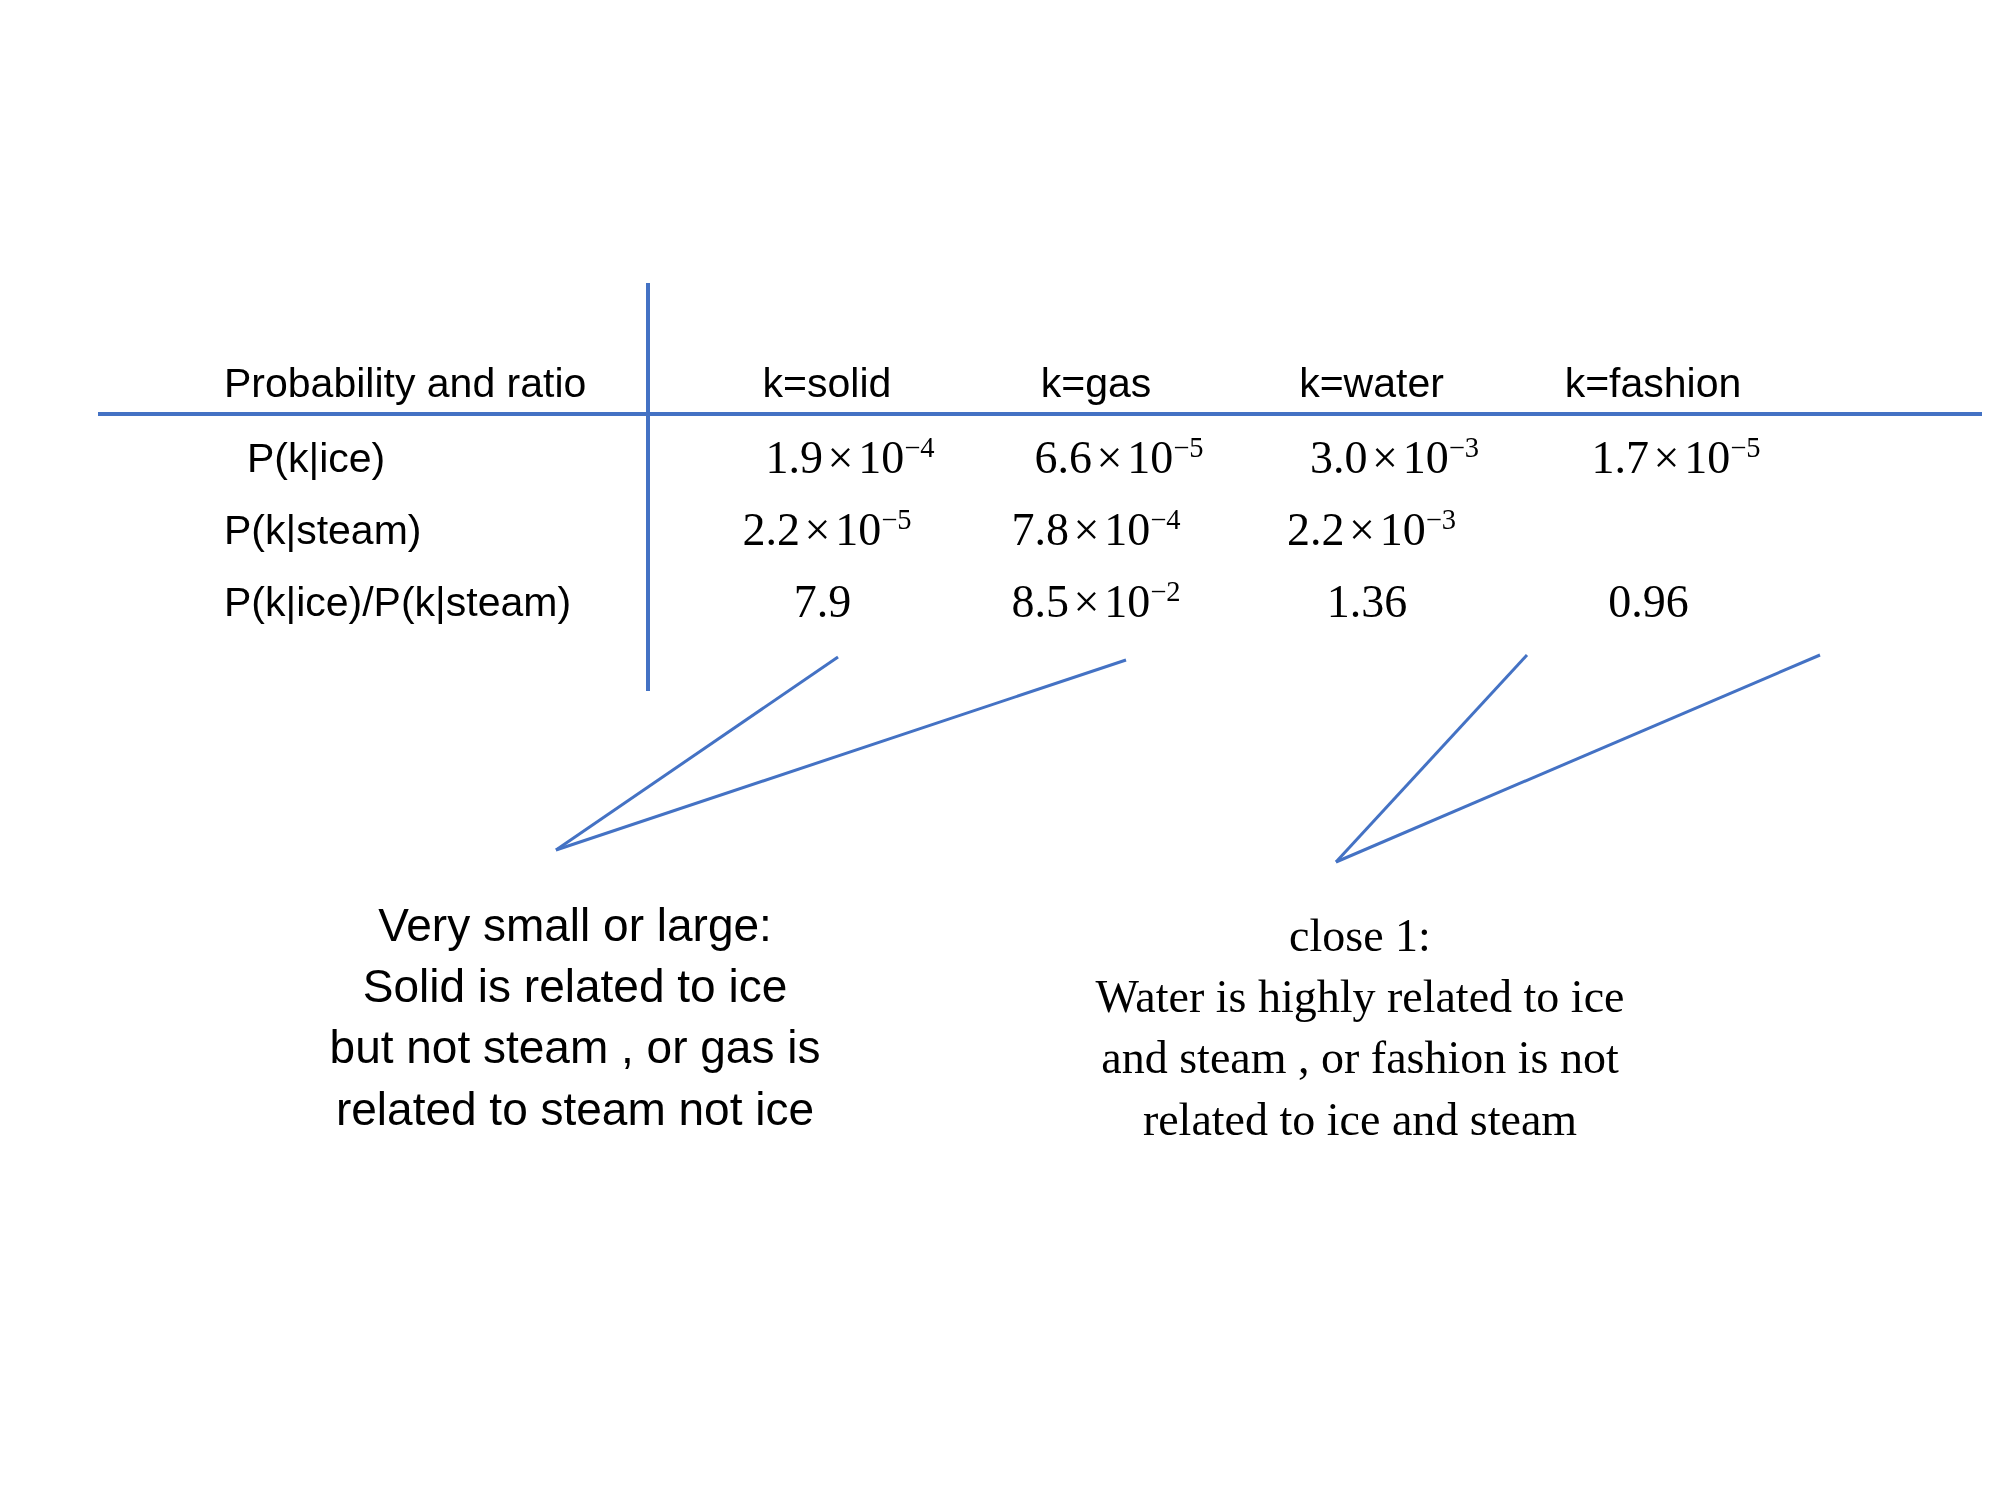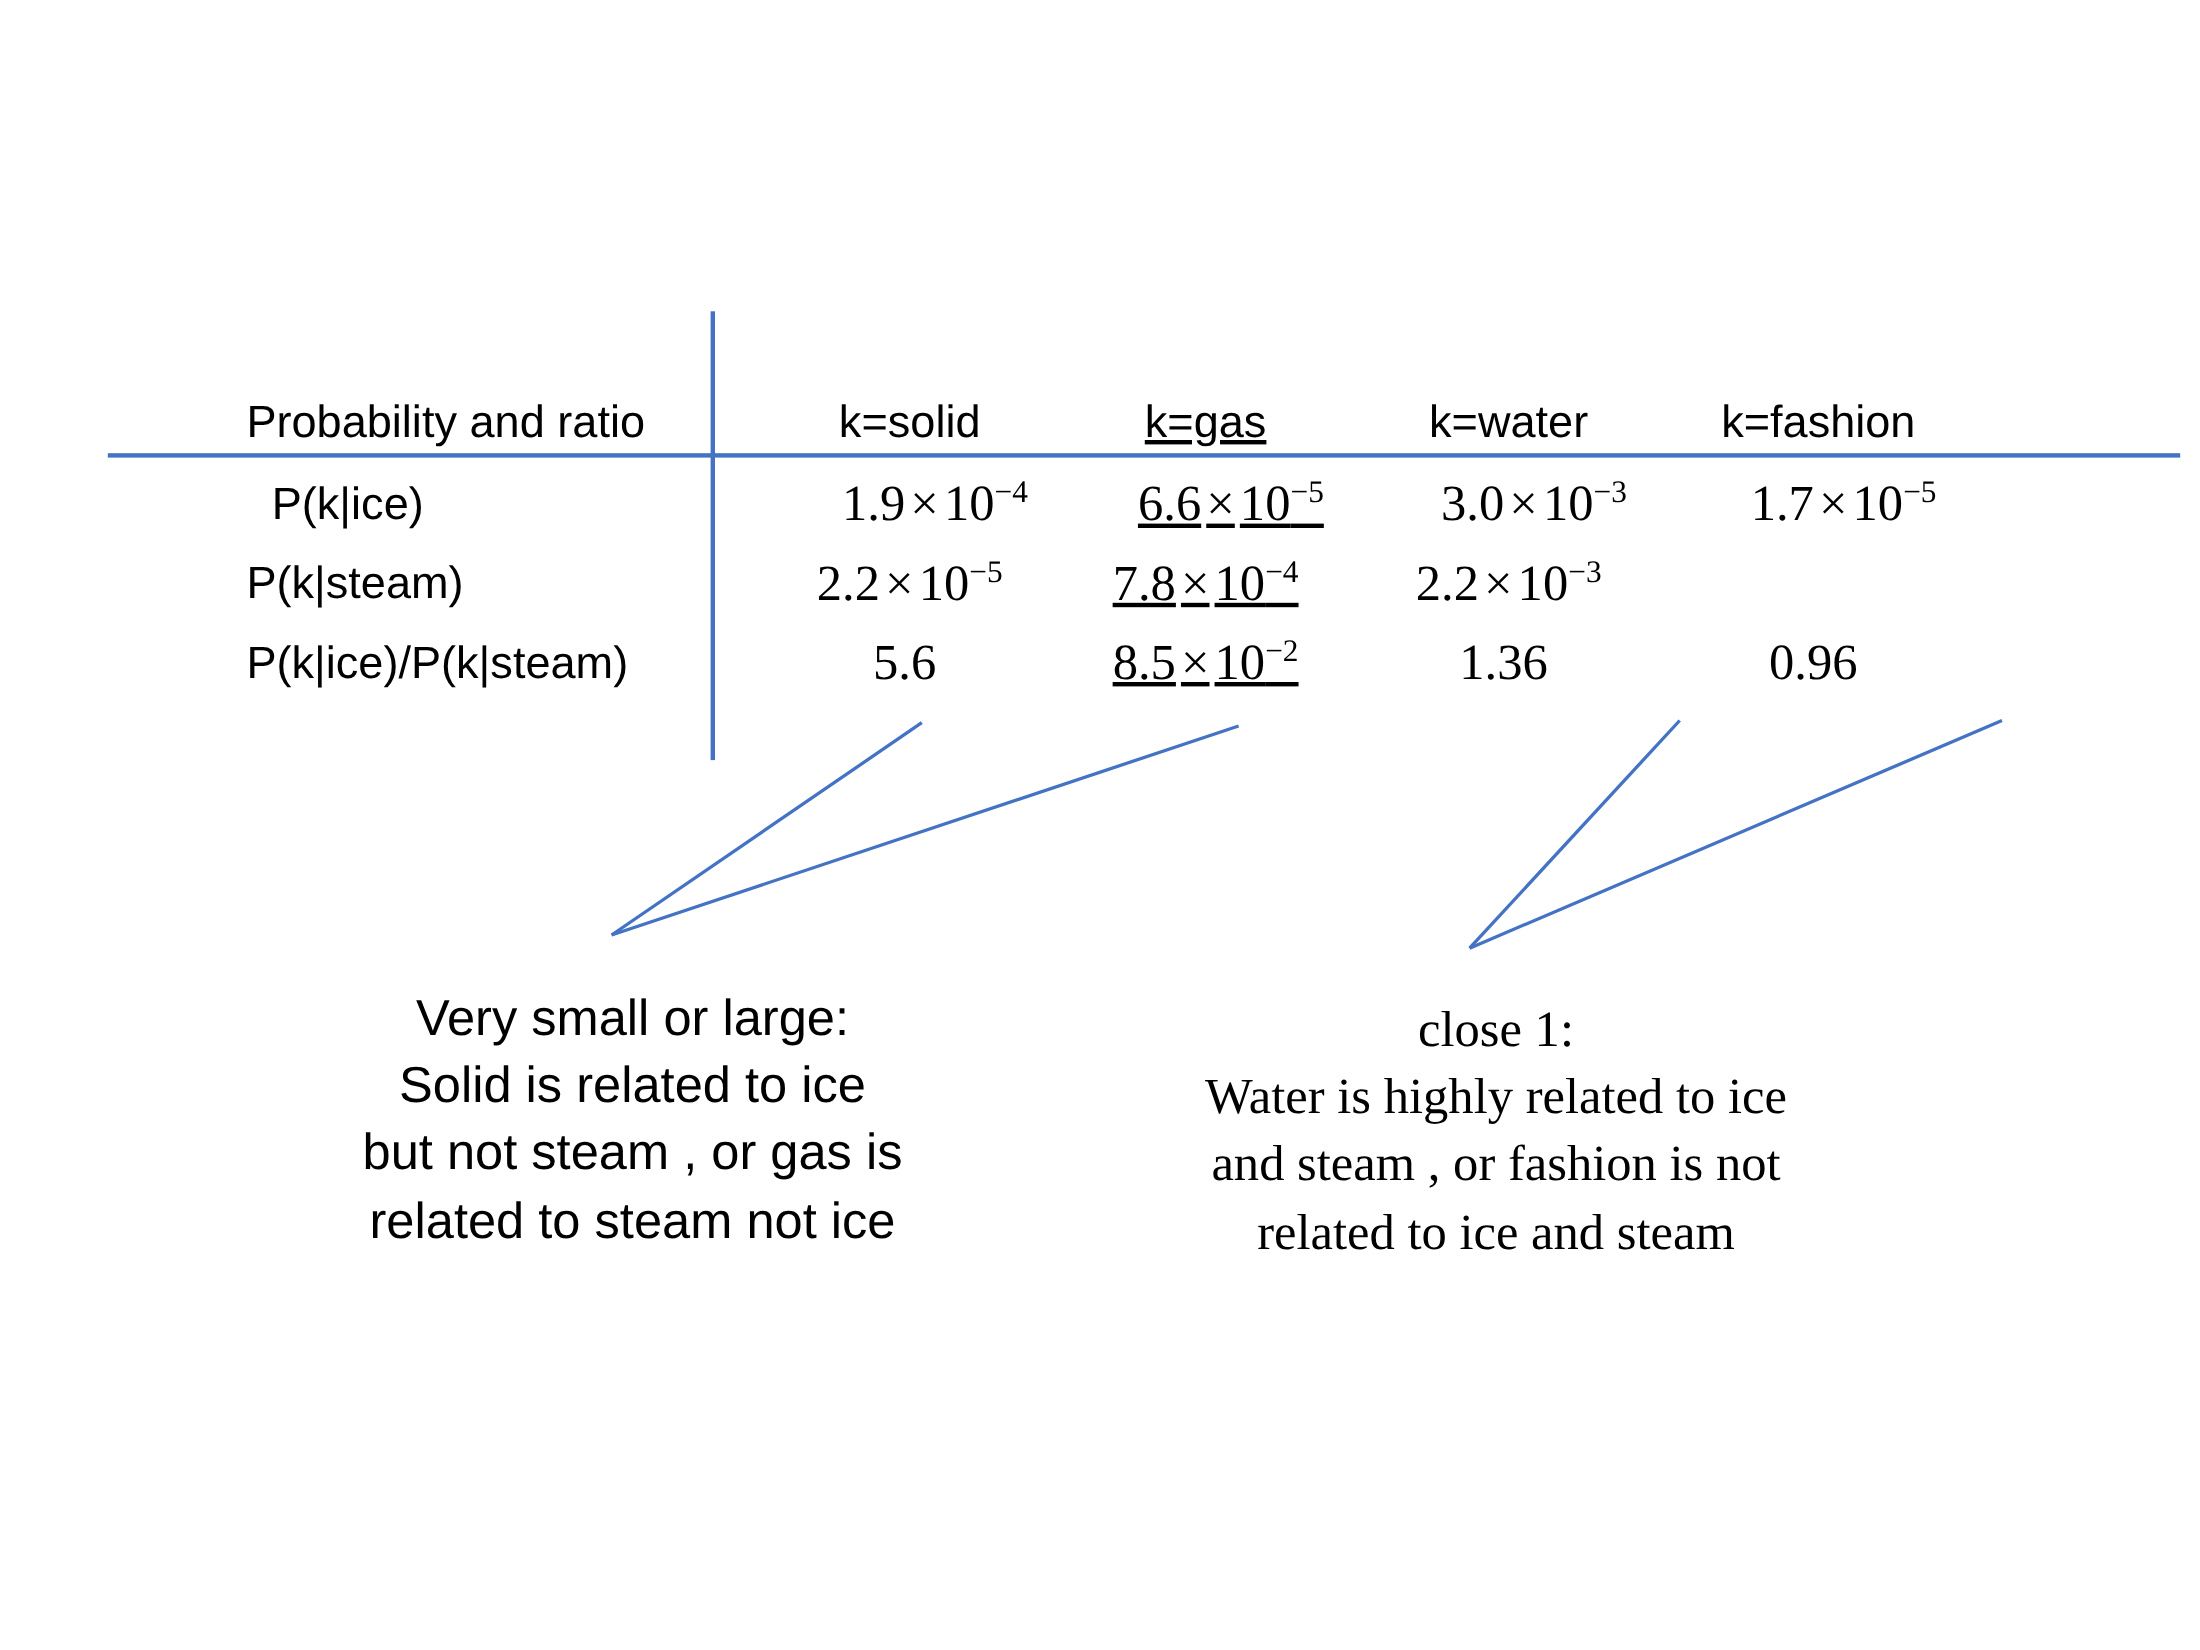--- a/index.html
+++ b/index.html
@@ -64,21 +64,21 @@
     white-space: nowrap;
   }
   .cell-val {
     width: 262px;
     text-align: center;
     font-size: 41px;
     line-height: 1.0;
     white-space: nowrap;
   }
   .cell-val.w1 { width: 270px; }
-  .cell-val.w2 { width: 268px; text-decoration: underline; }
+  .cell-val.w2 { width: 268px; }
   .cell-val.w3 { width: 283px; }
   .cell-val.w4 { width: 280px; }
 
   
   .math {
     font-family: "Liberation Serif", serif;
     font-size: 46px;
     white-space: nowrap;
   }
   .math sup {
@@ -164,21 +164,21 @@
       <span class="math">
         <span>2.2</span><span class="times">×</span><span>10</span><sup>−3</sup>
       </span>
     </div>
   </div>
 
   <div class="row row-ratio">
     <div class="cell-label">P(k|ice)/P(k|steam)</div>
     <div class="cell-val w1">
       <span class="math">
-        <span>5.6</span><span class="times"></span><span></span><sup></sup>
+        <span>7.9</span><span class="times"></span><span></span><sup></sup>
       </span>
     </div>
     <div class="cell-val w2">
       <span class="math">
         <span>8.5</span><span class="times">×</span><span>10</span><sup>−2</sup>
       </span>
     </div>
     <div class="cell-val w3">
       <span class="math">
         <span>1.36</span><span class="times"></span><span></span><sup></sup>

